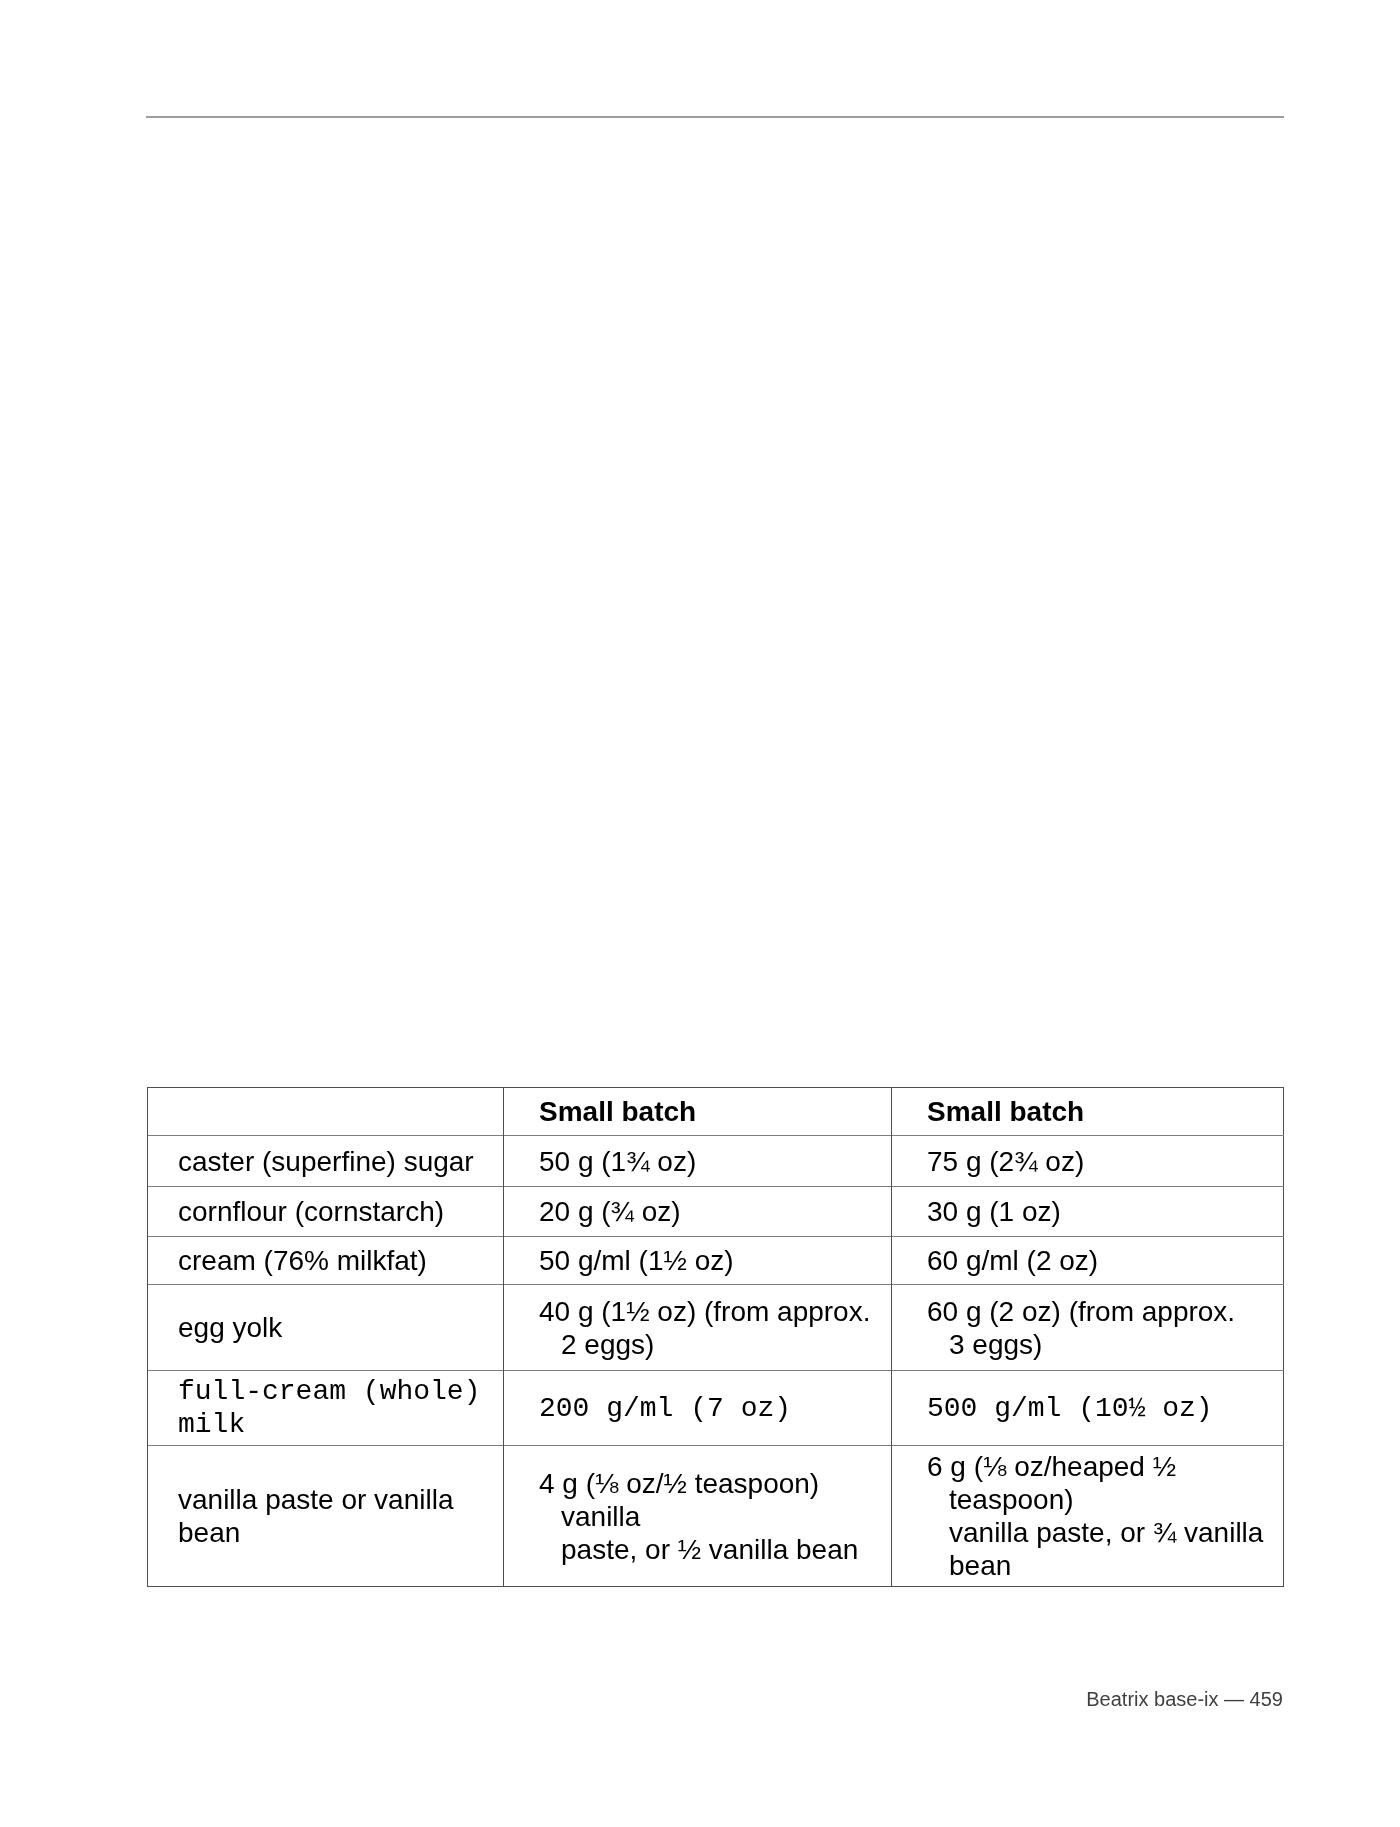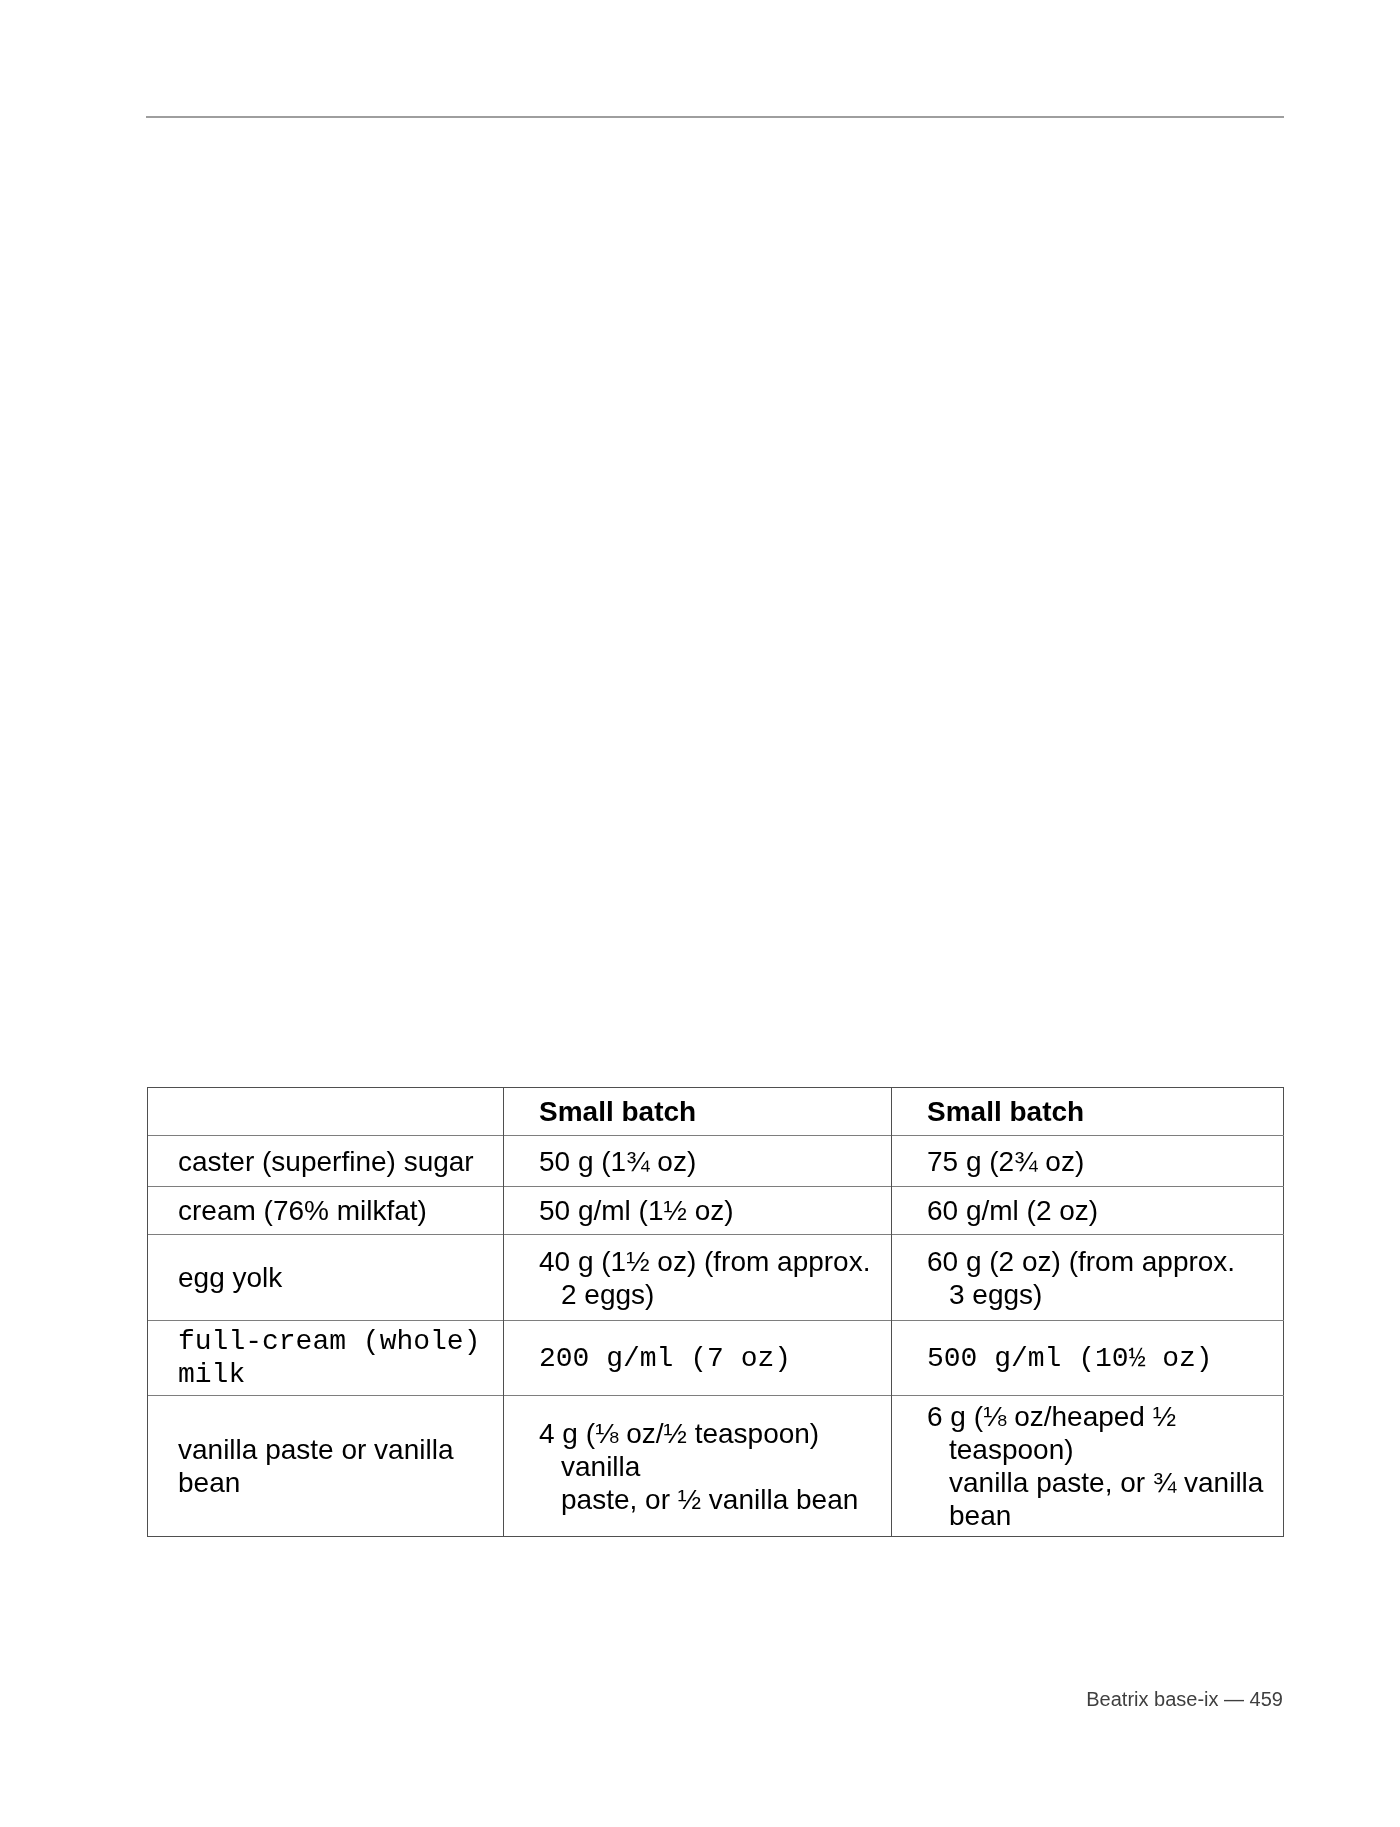--- a/index.html
+++ b/index.html
@@ -87,20 +87,25 @@
       <tr class="hdr">
     <th></th>
     <th class="val">Small batch</th>
     <th class="val">Small batch</th>
   </tr>
   <tr class="r-sugar">
     <td>caster (superfine) sugar</td>
     <td class="val">50 g (1¾ oz)</td>
     <td class="val">75 g (2¾ oz)</td>
   </tr>
+  <tr class="r-corn">
+    <td>cornflour (cornstarch)</td>
+    <td class="val">20 g (¾ oz)</td>
+    <td class="val">30 g (1 oz)</td>
+  </tr>
   <tr class="r-cream">
     <td>cream (76% milkfat)</td>
     <td class="val">50 g/ml (1½ oz)</td>
     <td class="val">60 g/ml (2 oz)</td>
   </tr>
   <tr class="r-egg">
     <td>egg yolk</td>
     <td class="val">40 g (1½ oz) (from approx.
 2 eggs)</td>
     <td class="val">60 g (2 oz) (from approx.

